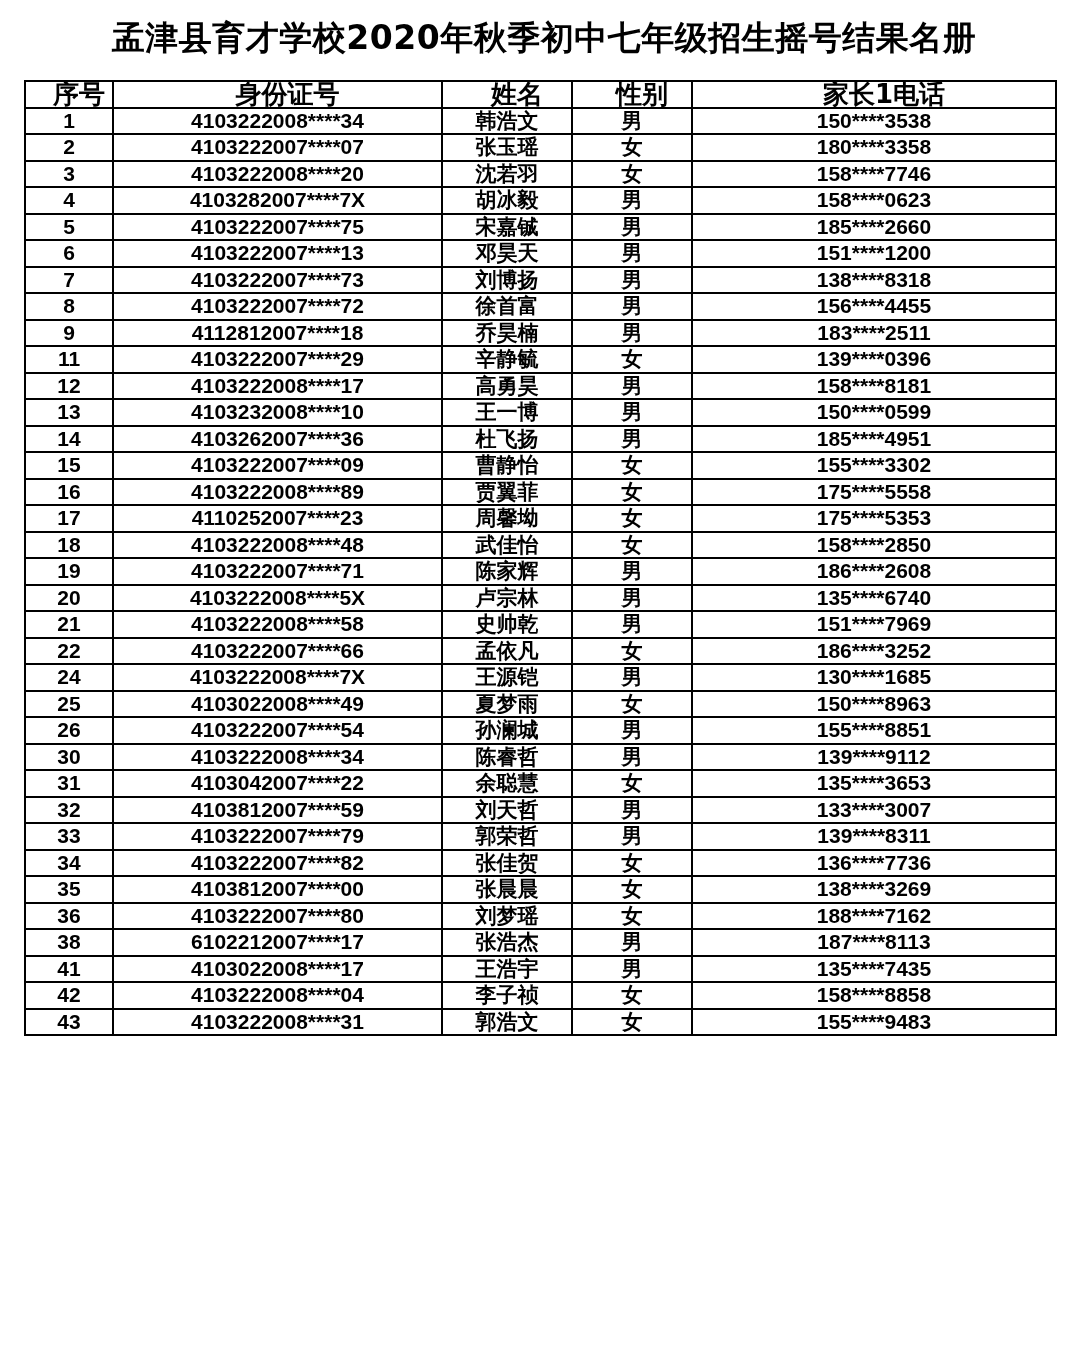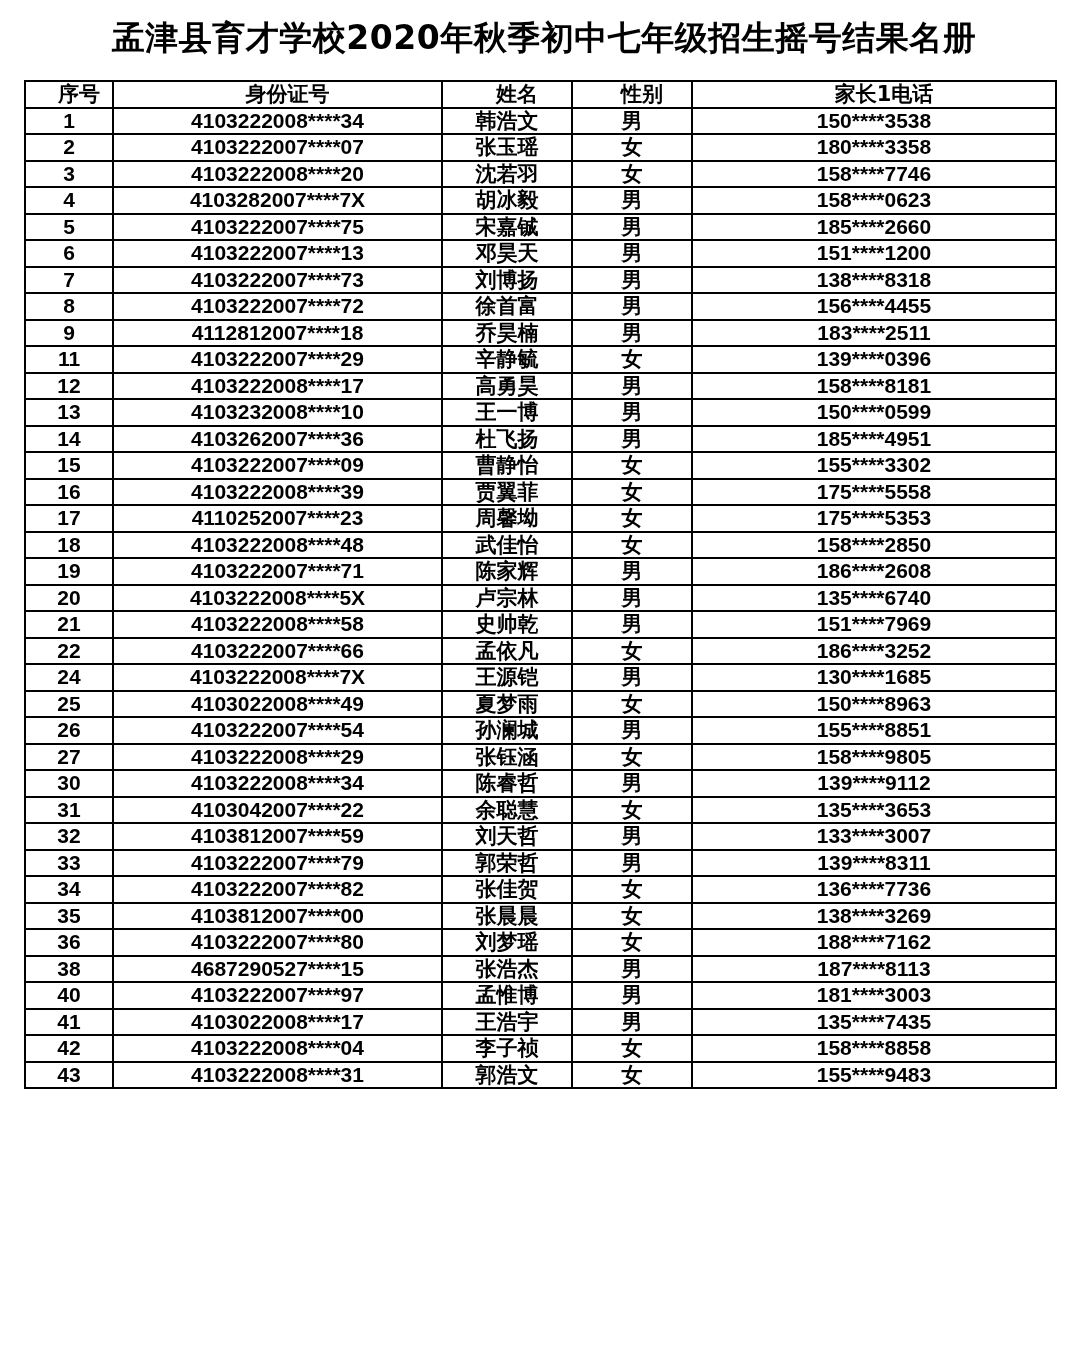--- a/index.html
+++ b/index.html
@@ -14,21 +14,21 @@
     table.roster col.c-no { width: 88px; }
     table.roster col.c-id { width: 329px; }
     table.roster col.c-name { width: 130px; }
     table.roster col.c-sex { width: 120px; }
     table.roster col.c-phone { width: 364px; }
     table.roster th, table.roster td {
       border: 2px solid #000; height: 24.5px; padding: 0; text-align: center;
       vertical-align: middle; font-size: 21px; font-weight: bold; line-height: 24px;
       white-space: nowrap; overflow: hidden;
     }
-    table.roster th { font-family: "DejaVu Sans", sans-serif; font-size: 21px; padding-left: 20px; }
+    table.roster th { font-family: "DejaVu Sans", sans-serif; font-size: 26px; padding-left: 20px; }
     td.id, td.phone, td.no { font-family: "Liberation Sans", sans-serif; font-weight: bold; font-size: 21px; }
     td.name, td.sex { font-family: "DejaVu Sans", sans-serif; font-size: 22px; }
   </style>
 </head>
 <body>
 
 <div class="title">孟津县育才学校2020年秋季初中七年级招生摇号结果名册</div>
 
 <table class="roster">
   <colgroup>
@@ -141,21 +141,21 @@
       </tr>
       <tr>
         <td class="no">15</td>
         <td class="id">4103222007****09</td>
         <td class="name">曹静怡</td>
         <td class="sex">女</td>
         <td class="phone">155****3302</td>
       </tr>
       <tr>
         <td class="no">16</td>
-        <td class="id">4103222008****39</td>
+        <td class="id">4103222008****89</td>
         <td class="name">贾翼菲</td>
         <td class="sex">女</td>
         <td class="phone">175****5558</td>
       </tr>
       <tr>
         <td class="no">17</td>
         <td class="id">4110252007****23</td>
         <td class="name">周馨坳</td>
         <td class="sex">女</td>
         <td class="phone">175****5353</td>
@@ -210,27 +210,20 @@
         <td class="phone">150****8963</td>
       </tr>
       <tr>
         <td class="no">26</td>
         <td class="id">4103222007****54</td>
         <td class="name">孙澜城</td>
         <td class="sex">男</td>
         <td class="phone">155****8851</td>
       </tr>
       <tr>
-        <td class="no">27</td>
-        <td class="id">4103222008****29</td>
-        <td class="name">张钰涵</td>
-        <td class="sex">女</td>
-        <td class="phone">158****9805</td>
-      </tr>
-      <tr>
         <td class="no">30</td>
         <td class="id">4103222008****34</td>
         <td class="name">陈睿哲</td>
         <td class="sex">男</td>
         <td class="phone">139****9112</td>
       </tr>
       <tr>
         <td class="no">31</td>
         <td class="id">4103042007****22</td>
         <td class="name">余聪慧</td>
@@ -267,31 +260,24 @@
       </tr>
       <tr>
         <td class="no">36</td>
         <td class="id">4103222007****80</td>
         <td class="name">刘梦瑶</td>
         <td class="sex">女</td>
         <td class="phone">188****7162</td>
       </tr>
       <tr>
         <td class="no">38</td>
-        <td class="id">4687290527****15</td>
+        <td class="id">6102212007****17</td>
         <td class="name">张浩杰</td>
         <td class="sex">男</td>
         <td class="phone">187****8113</td>
-      </tr>
-      <tr>
-        <td class="no">40</td>
-        <td class="id">4103222007****97</td>
-        <td class="name">孟惟博</td>
-        <td class="sex">男</td>
-        <td class="phone">181****3003</td>
       </tr>
       <tr>
         <td class="no">41</td>
         <td class="id">4103022008****17</td>
         <td class="name">王浩宇</td>
         <td class="sex">男</td>
         <td class="phone">135****7435</td>
       </tr>
       <tr>
         <td class="no">42</td>

